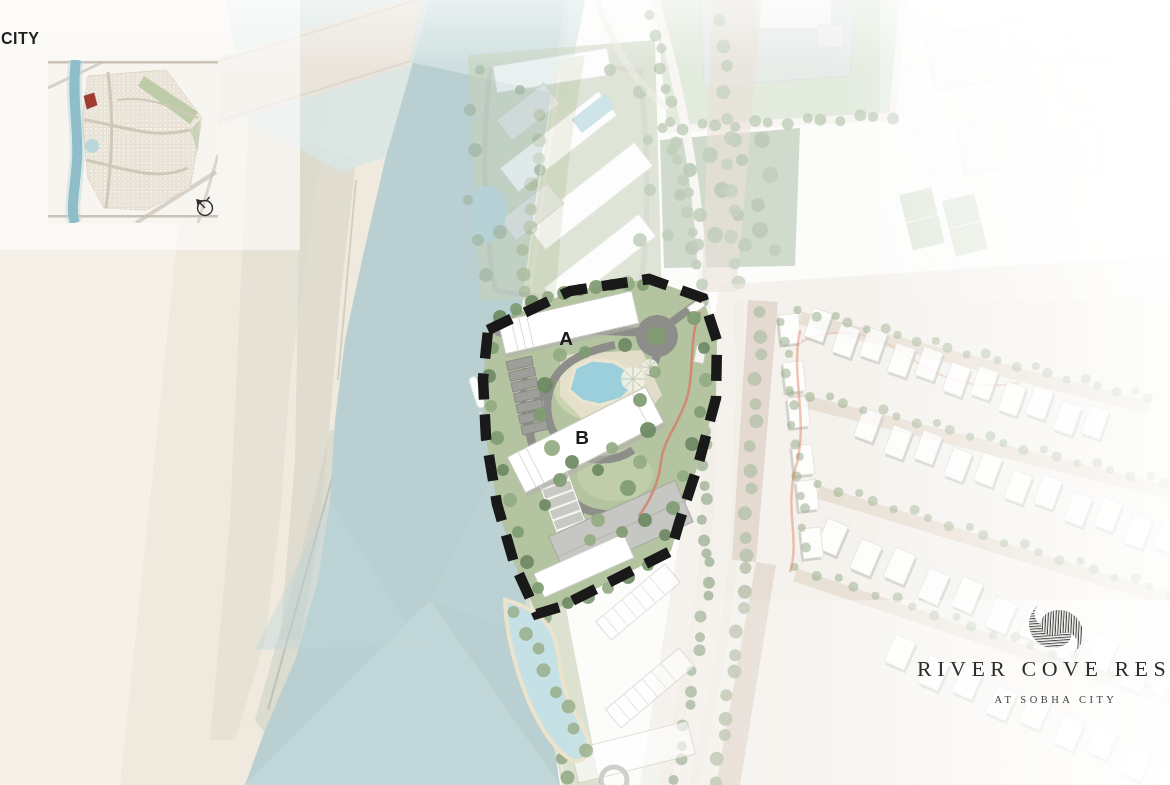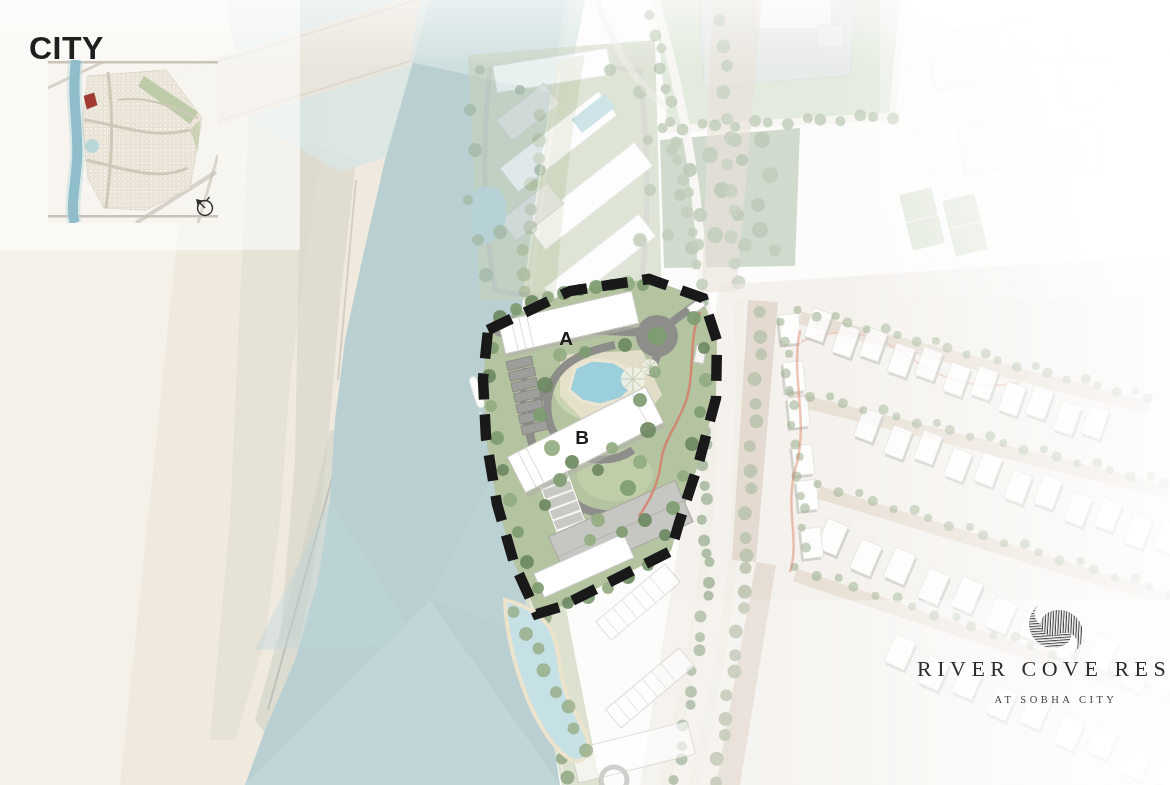--- a/index.html
+++ b/index.html
@@ -1,20 +1,20 @@
 <!DOCTYPE html>
 <html style="--title-ink: #1f1f1f; --logo-ink: #2e2d2b; --river: #b9cfd2; --lagoon: #c6e1e5; --parcel-green: #b4c3a0; --boundary-black: #191919; --road-gray: #8d8d8a; --pool-blue: #9ccfdc; --accent-path-red: #d5806a; --marker-red: #a23a31; --inset-river: #8fbdca; --sand: #f0ebe1;"><head>
 <meta charset="utf-8">
 <style>
   html,body{margin:0;padding:0;background:#ffffff;}
   .canvas{position:relative;width:1170px;height:785px;overflow:hidden;background:#fdfdfc;
           font-family:"Liberation Sans",sans-serif;}
   .map-svg{position:absolute;left:0;top:0;}
-  .page-title{position:absolute;left:1px;top:30px;font-size:32px;font-weight:bold;
-              letter-spacing:.5px;color:var(--title-ink,#1f1f1f);margin-left:28px;}
+  .page-title{position:absolute;left:1px;top:30px;font-size:16px;font-weight:bold;
+              letter-spacing:.5px;color:var(--title-ink,#1f1f1f);}
   .inset{position:absolute;left:48px;top:60px;width:170px;height:163px;}
   .logo{position:absolute;left:902px;top:590px;width:310px;height:140px;}
   .logo-icon{position:absolute;left:126px;top:2px;}
   .logo-title{position:absolute;left:15px;top:66px;white-space:nowrap;
               font-family:"Liberation Serif",serif;font-size:22px;letter-spacing:5.5px;
               color:var(--logo-ink,#2e2d2b);}
   .logo-sub{position:absolute;left:0;top:104px;width:308px;text-align:center;
             font-family:"Liberation Serif",serif;font-size:10.5px;letter-spacing:3.5px;
             color:#403f3d;}
   text.bldg-label{font-family:"Liberation Sans",sans-serif;font-weight:bold;font-size:19px;fill:#1c1c1c;}

